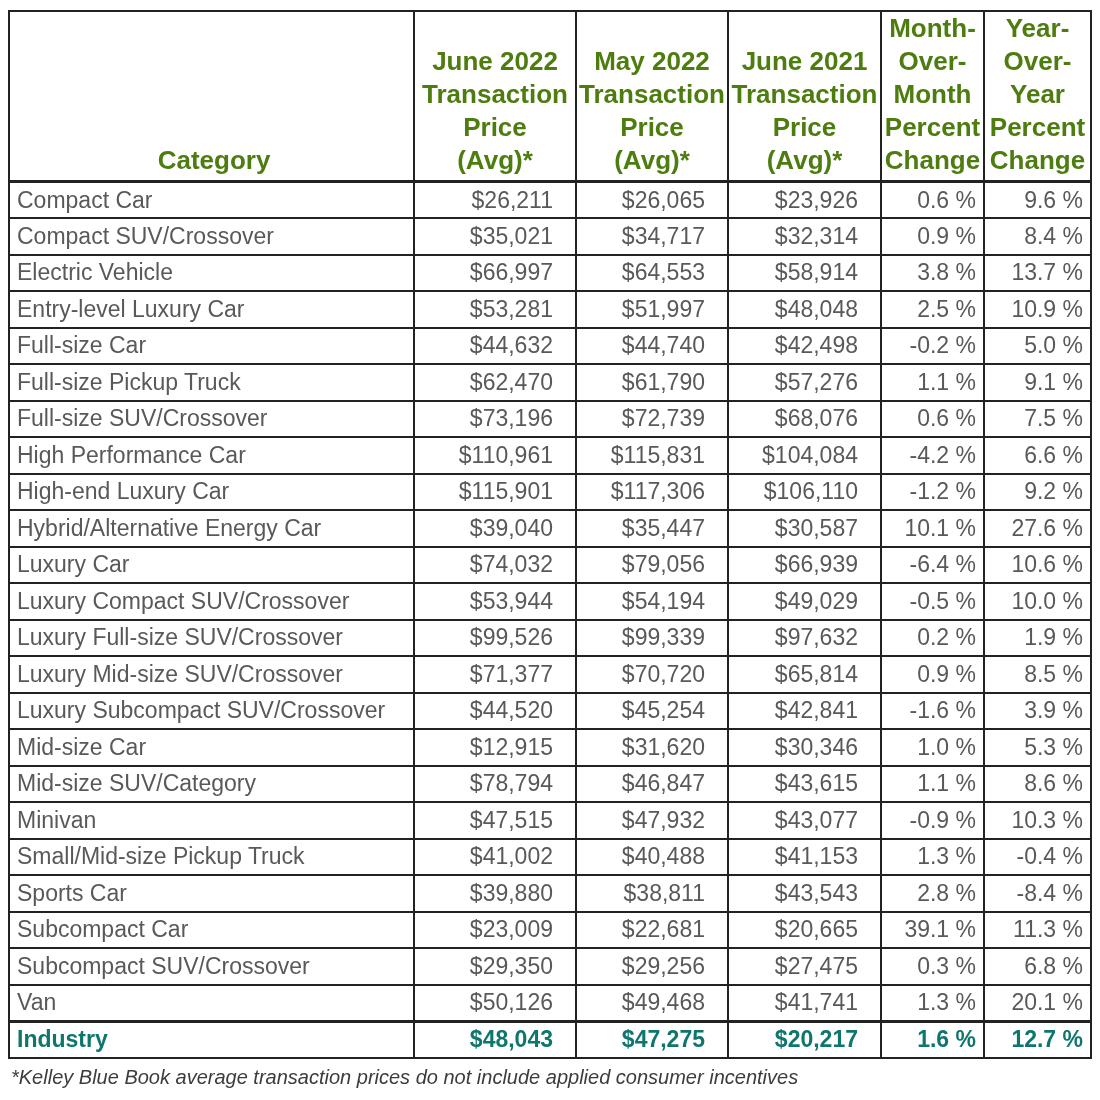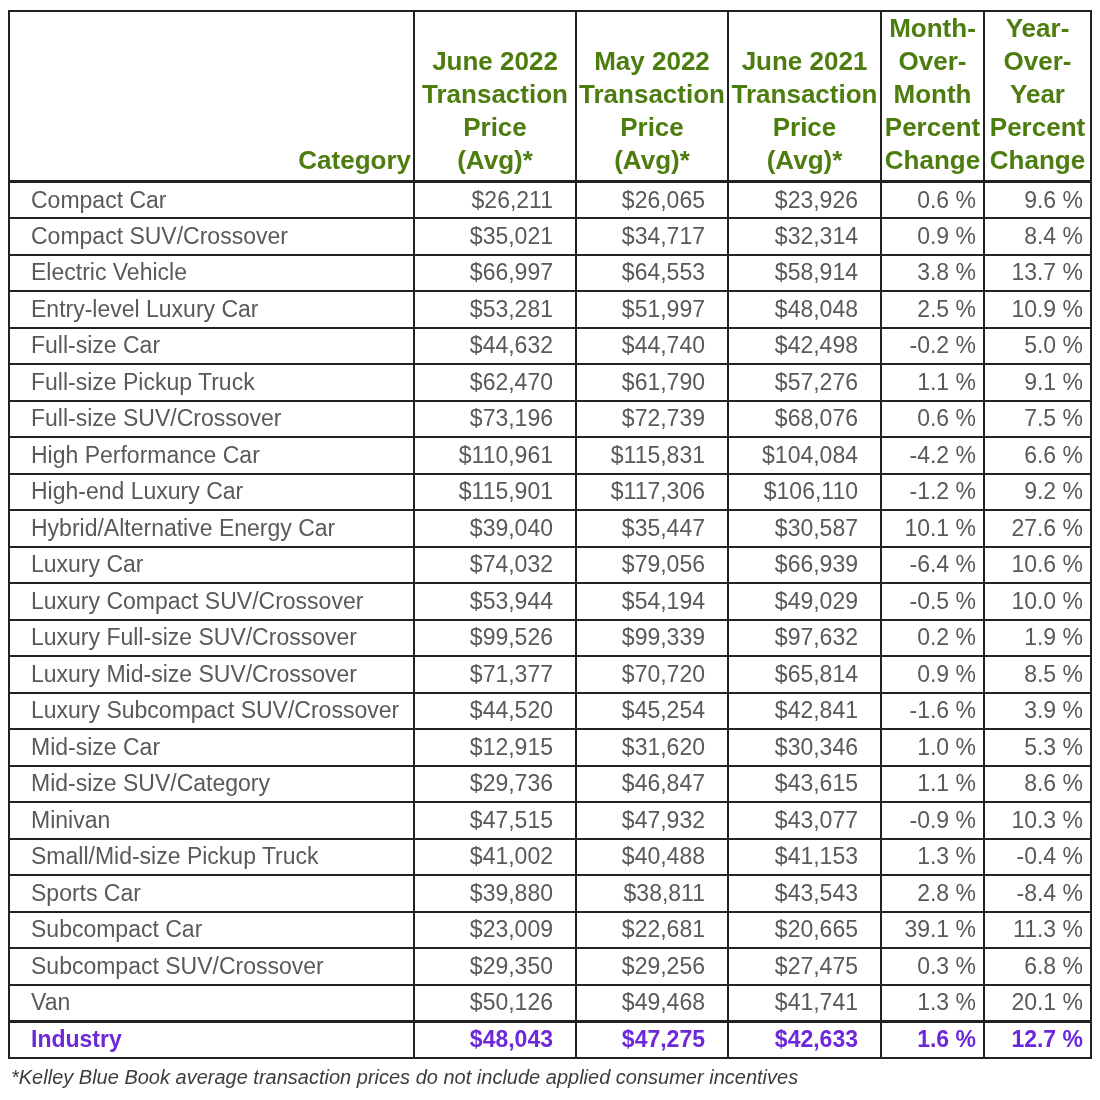--- a/index.html
+++ b/index.html
@@ -39,47 +39,47 @@
     font-weight: bold;
     color: #4d7c0f;
     font-size: 26px;
     line-height: 33px;
     white-space: pre-line;
     padding: 0 2px 3px 2px;
     text-align: center;
     border-bottom-width: 3px;
   }
   thead th.h-category {
-    text-align: right;
+    text-align: center;
     padding-left: 7px;
     border-radius: 17px;
   }
   tbody td {
     height: 36.5px;
     font-size: 23px;
     color: #595959;
     padding: 0;
     white-space: nowrap;
   }
   td.cell-category {
     text-align: left;
-    padding-left: 21px;
+    padding-left: 7px;
   }
   td.cell-price {
     text-align: right;
     padding-right: 22px;
   }
   td.cell-pct {
     text-align: right;
     padding-right: 7px;
     margin-left: 20px;
   }
   tr.row-emphasis td {
     font-weight: bold;
-    color: #6d28d9;
+    color: #0f766e;
     border-top-width: 3px;
   }
   .footnote {
     margin: 7px 0 0 3px;
     font-style: italic;
     font-size: 20px;
     color: #3c3c3c;
   }
 </style>
 </head>
@@ -246,21 +246,21 @@
         <tr>
           <td class="cell-category">Mid-size Car</td>
           <td class="cell-price">$12,915</td>
           <td class="cell-price">$31,620</td>
           <td class="cell-price">$30,346</td>
           <td class="cell-pct">1.0 %</td>
           <td class="cell-pct">5.3 %</td>
         </tr>
         <tr>
           <td class="cell-category">Mid-size SUV/Category</td>
-          <td class="cell-price">$29,736</td>
+          <td class="cell-price">$78,794</td>
           <td class="cell-price">$46,847</td>
           <td class="cell-price">$43,615</td>
           <td class="cell-pct">1.1 %</td>
           <td class="cell-pct">8.6 %</td>
         </tr>
         <tr>
           <td class="cell-category">Minivan</td>
           <td class="cell-price">$47,515</td>
           <td class="cell-price">$47,932</td>
           <td class="cell-price">$43,077</td>
@@ -304,20 +304,20 @@
           <td class="cell-price">$50,126</td>
           <td class="cell-price">$49,468</td>
           <td class="cell-price">$41,741</td>
           <td class="cell-pct">1.3 %</td>
           <td class="cell-pct">20.1 %</td>
         </tr>
         <tr class="row-emphasis">
           <td class="cell-category">Industry</td>
           <td class="cell-price">$48,043</td>
           <td class="cell-price">$47,275</td>
-          <td class="cell-price">$42,633</td>
+          <td class="cell-price">$20,217</td>
           <td class="cell-pct">1.6 %</td>
           <td class="cell-pct">12.7 %</td>
         </tr>
       </tbody>
   </table>
   <div class="footnote">*Kelley Blue Book average transaction prices do not include applied consumer incentives</div>
 </div>
 
 </body></html>

